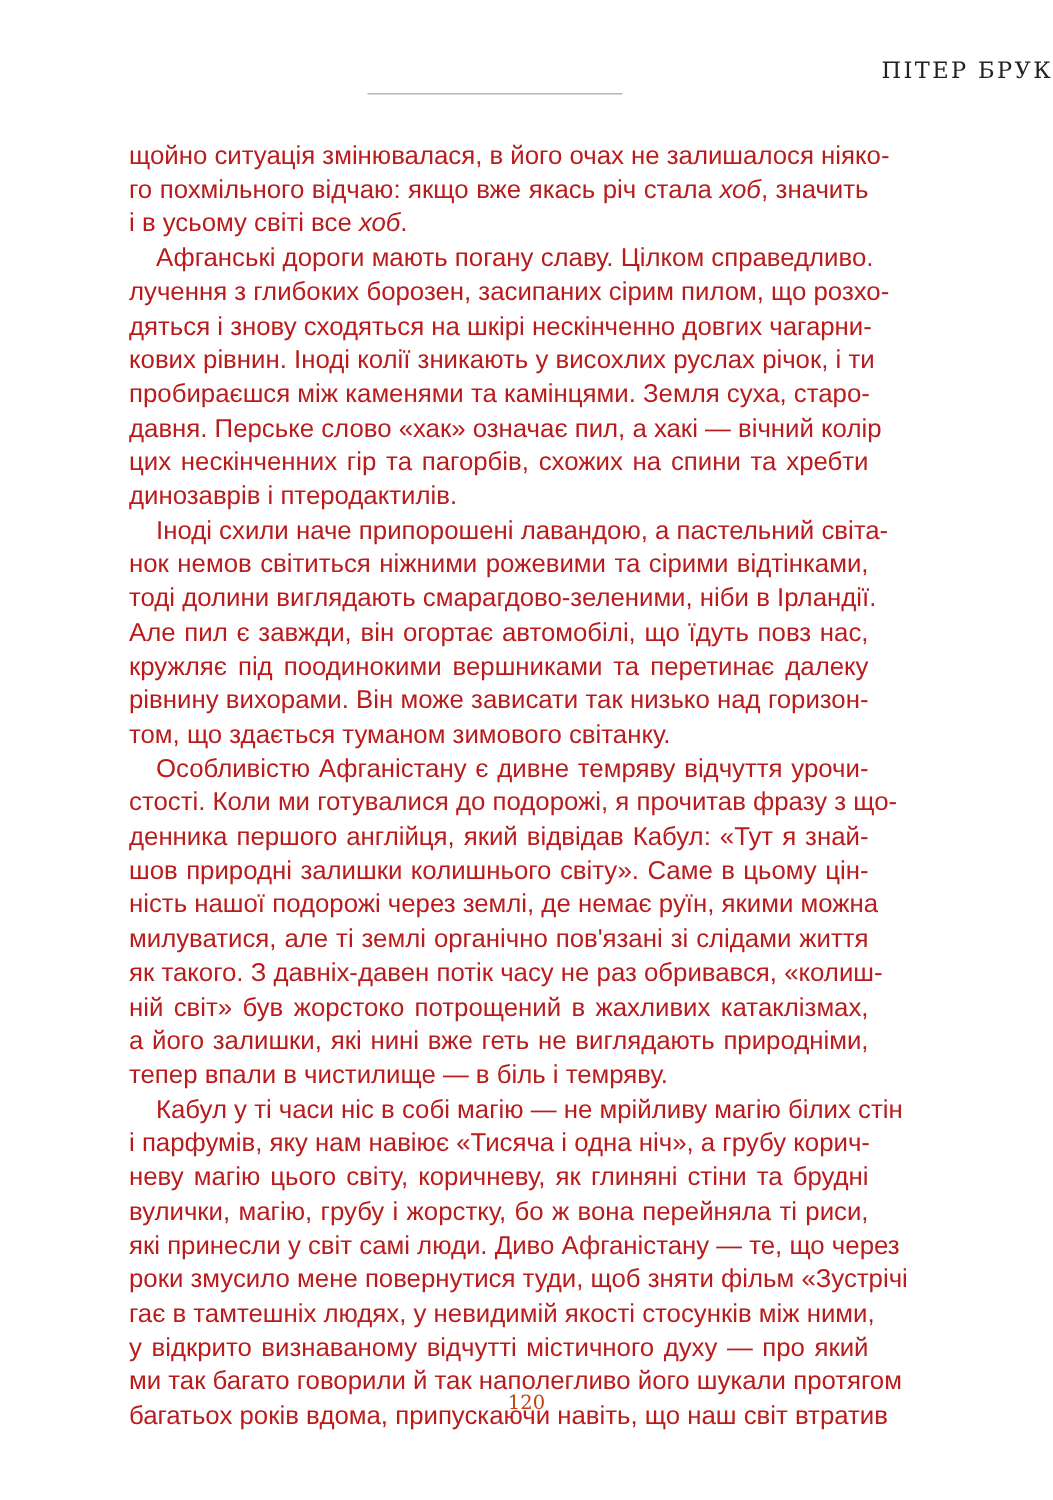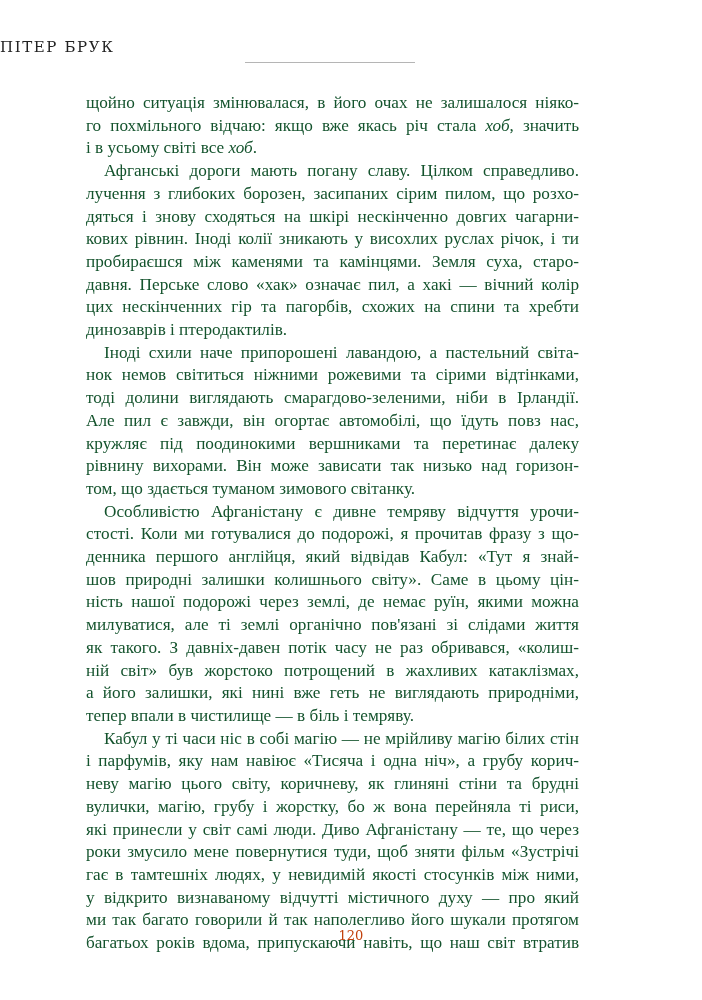--- a/index.html
+++ b/index.html
@@ -1,30 +1,30 @@
 <!DOCTYPE html>
 <html><head>
   <meta charset="utf-8">
   <style>
     html, body { margin: 0; padding: 0; background: #ffffff; }
     body { width: 702px; height: 1000px; position: relative; overflow: hidden; }
     .running-head {
       position: absolute; left: 0; width: 702px; top: 38px;
-      text-align: left;
+      text-align: right;
       font-family: "DejaVu Serif", "Liberation Serif", serif;
       font-size: 15px; letter-spacing: 1.6px; color: #222;
     }
     .head-rule {
       position: absolute; top: 62px; left: 245px; width: 170px; height: 1px;
       background: #b5b5b5;
     }
     .body-text {
       position: absolute; left: 86px; top: 92px; width: 493px;
-      font-family: Liberation Serif, serif;
-      font-size: 17.2px; line-height: 22.7px; color: #14532d;
+      font-family: Liberation Sans, sans-serif;
+      font-size: 17.2px; line-height: 22.7px; color: #b91c1c;
     }
     .line {
       display: block; white-space: nowrap;
       text-align: justify; text-align-last: justify;
     }
     .line.last { text-align-last: left; }
     .line.indent { padding-left: 18px; }
     .folio {
       position: absolute; top: 928px; left: 0; width: 702px; text-align: center;
       font-family: "DejaVu Serif", "Liberation Serif", serif;

